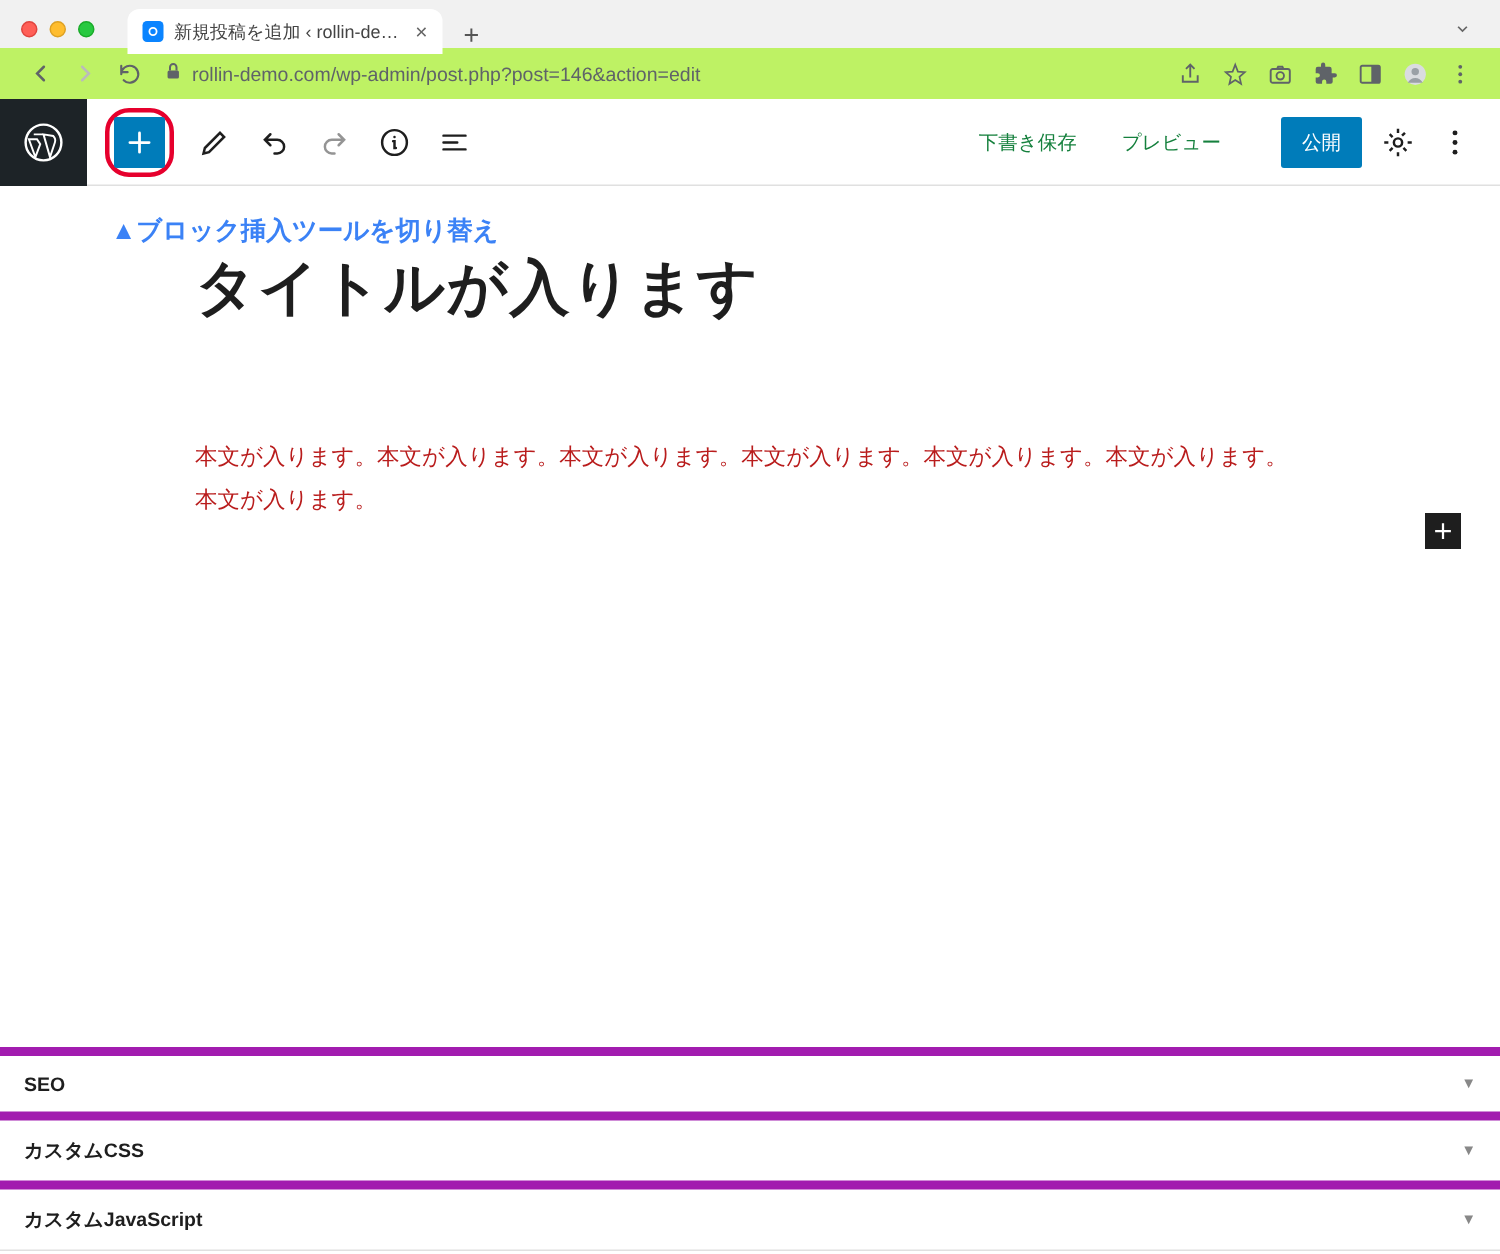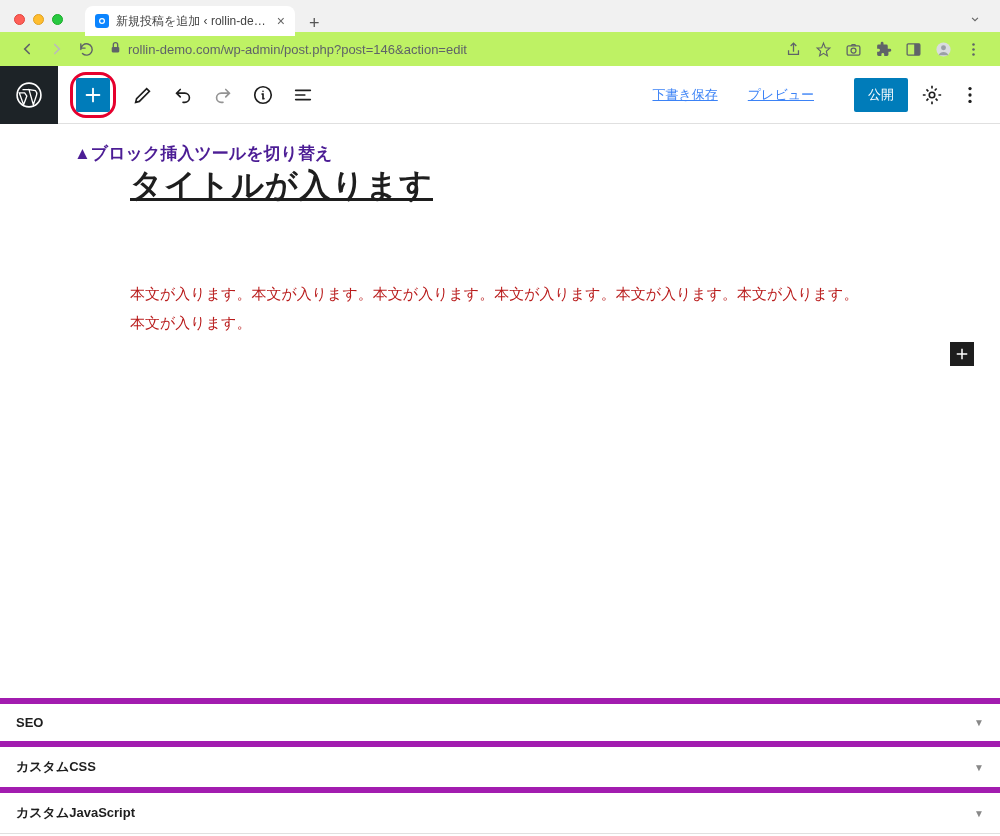--- a/index.html
+++ b/index.html
@@ -33,28 +33,28 @@
     .wp-logo { width:58px; height:58px; background:#1d2327; display:flex; align-items:center; justify-content:center; color:#fff; }
     .wp-logo svg { width:26px; height:26px; }
     .toolbar-left { display:flex; align-items:center; margin-left: 12px; gap: 14px; }
     .circle-highlight { border: 3px solid #e6002d; border-radius: 16px; padding: 3px; display:inline-flex; }
     .inserter-btn { width: 34px; height: 34px; background: #007cba; border-radius: 2px; display:flex; align-items:center; justify-content:center; color:#fff; }
     .inserter-btn svg { width:22px; height:22px; }
     .tool-btn { color:#1e1e1e; display:flex; align-items:center; justify-content:center; width:26px; height:26px; }
     .tool-btn.disabled { color:#949494; }
     .tool-btn svg { width:22px; height:22px; }
     .toolbar-right { margin-left:auto; display:flex; align-items:center; gap:10px; padding-right:16px; }
-    .text-btn { color:#3b82f6; font-size:13px; padding: 6px 10px; text-decoration: underline; }
+    .text-btn { color:#15803d; font-size:13px; padding: 6px 10px; }
     .publish-btn { background:#007cba; color:#fff; padding: 8px 14px; font-size:13px; border-radius:2px;margin-left:20px; }
     .settings-btn, .more-btn { color:#1e1e1e; display:flex; align-items:center; justify-content:center; width:28px; height:28px; }
     
     
     .content-area { position:relative; height: 574px; overflow:auto; }
-    .annotation { color:#4c1d95; font-weight:700; font-size:17px; position:absolute; left:74px; top:18px; }
-    .post-title { font-size:32px; font-weight:700; margin: 40px 0 0 130px; letter-spacing:1px;text-decoration:underline; }
+    .annotation { color:#3b82f6; font-weight:700; font-size:17px; position:absolute; left:74px; top:18px; }
+    .post-title { font-size:40px; font-weight:700; margin: 40px 0 0 130px; letter-spacing:1px; }
     .post-body { font-size:15px; line-height:1.9; margin: 72px 130px 0 130px; color:#b91c1c; }
     .add-block { position:absolute; right:26px; top:218px; width:24px; height:24px; background:#1e1e1e; color:#fff; display:flex; align-items:center; justify-content:center; }
     
     
     .panel { border-top:6px solid #a21caf; padding: 11px 16px; font-size:13px; font-weight:700; color:#1e1e1e; display:flex; align-items:center; }
     .panel-chevron { margin-left:auto; color:#888; font-size:10px; }
     .footer-item { border-top:1px solid #e0e0e0; padding: 7px 16px; font-size:12px; color:#555; }
   </style>
 </head>
 <body>

